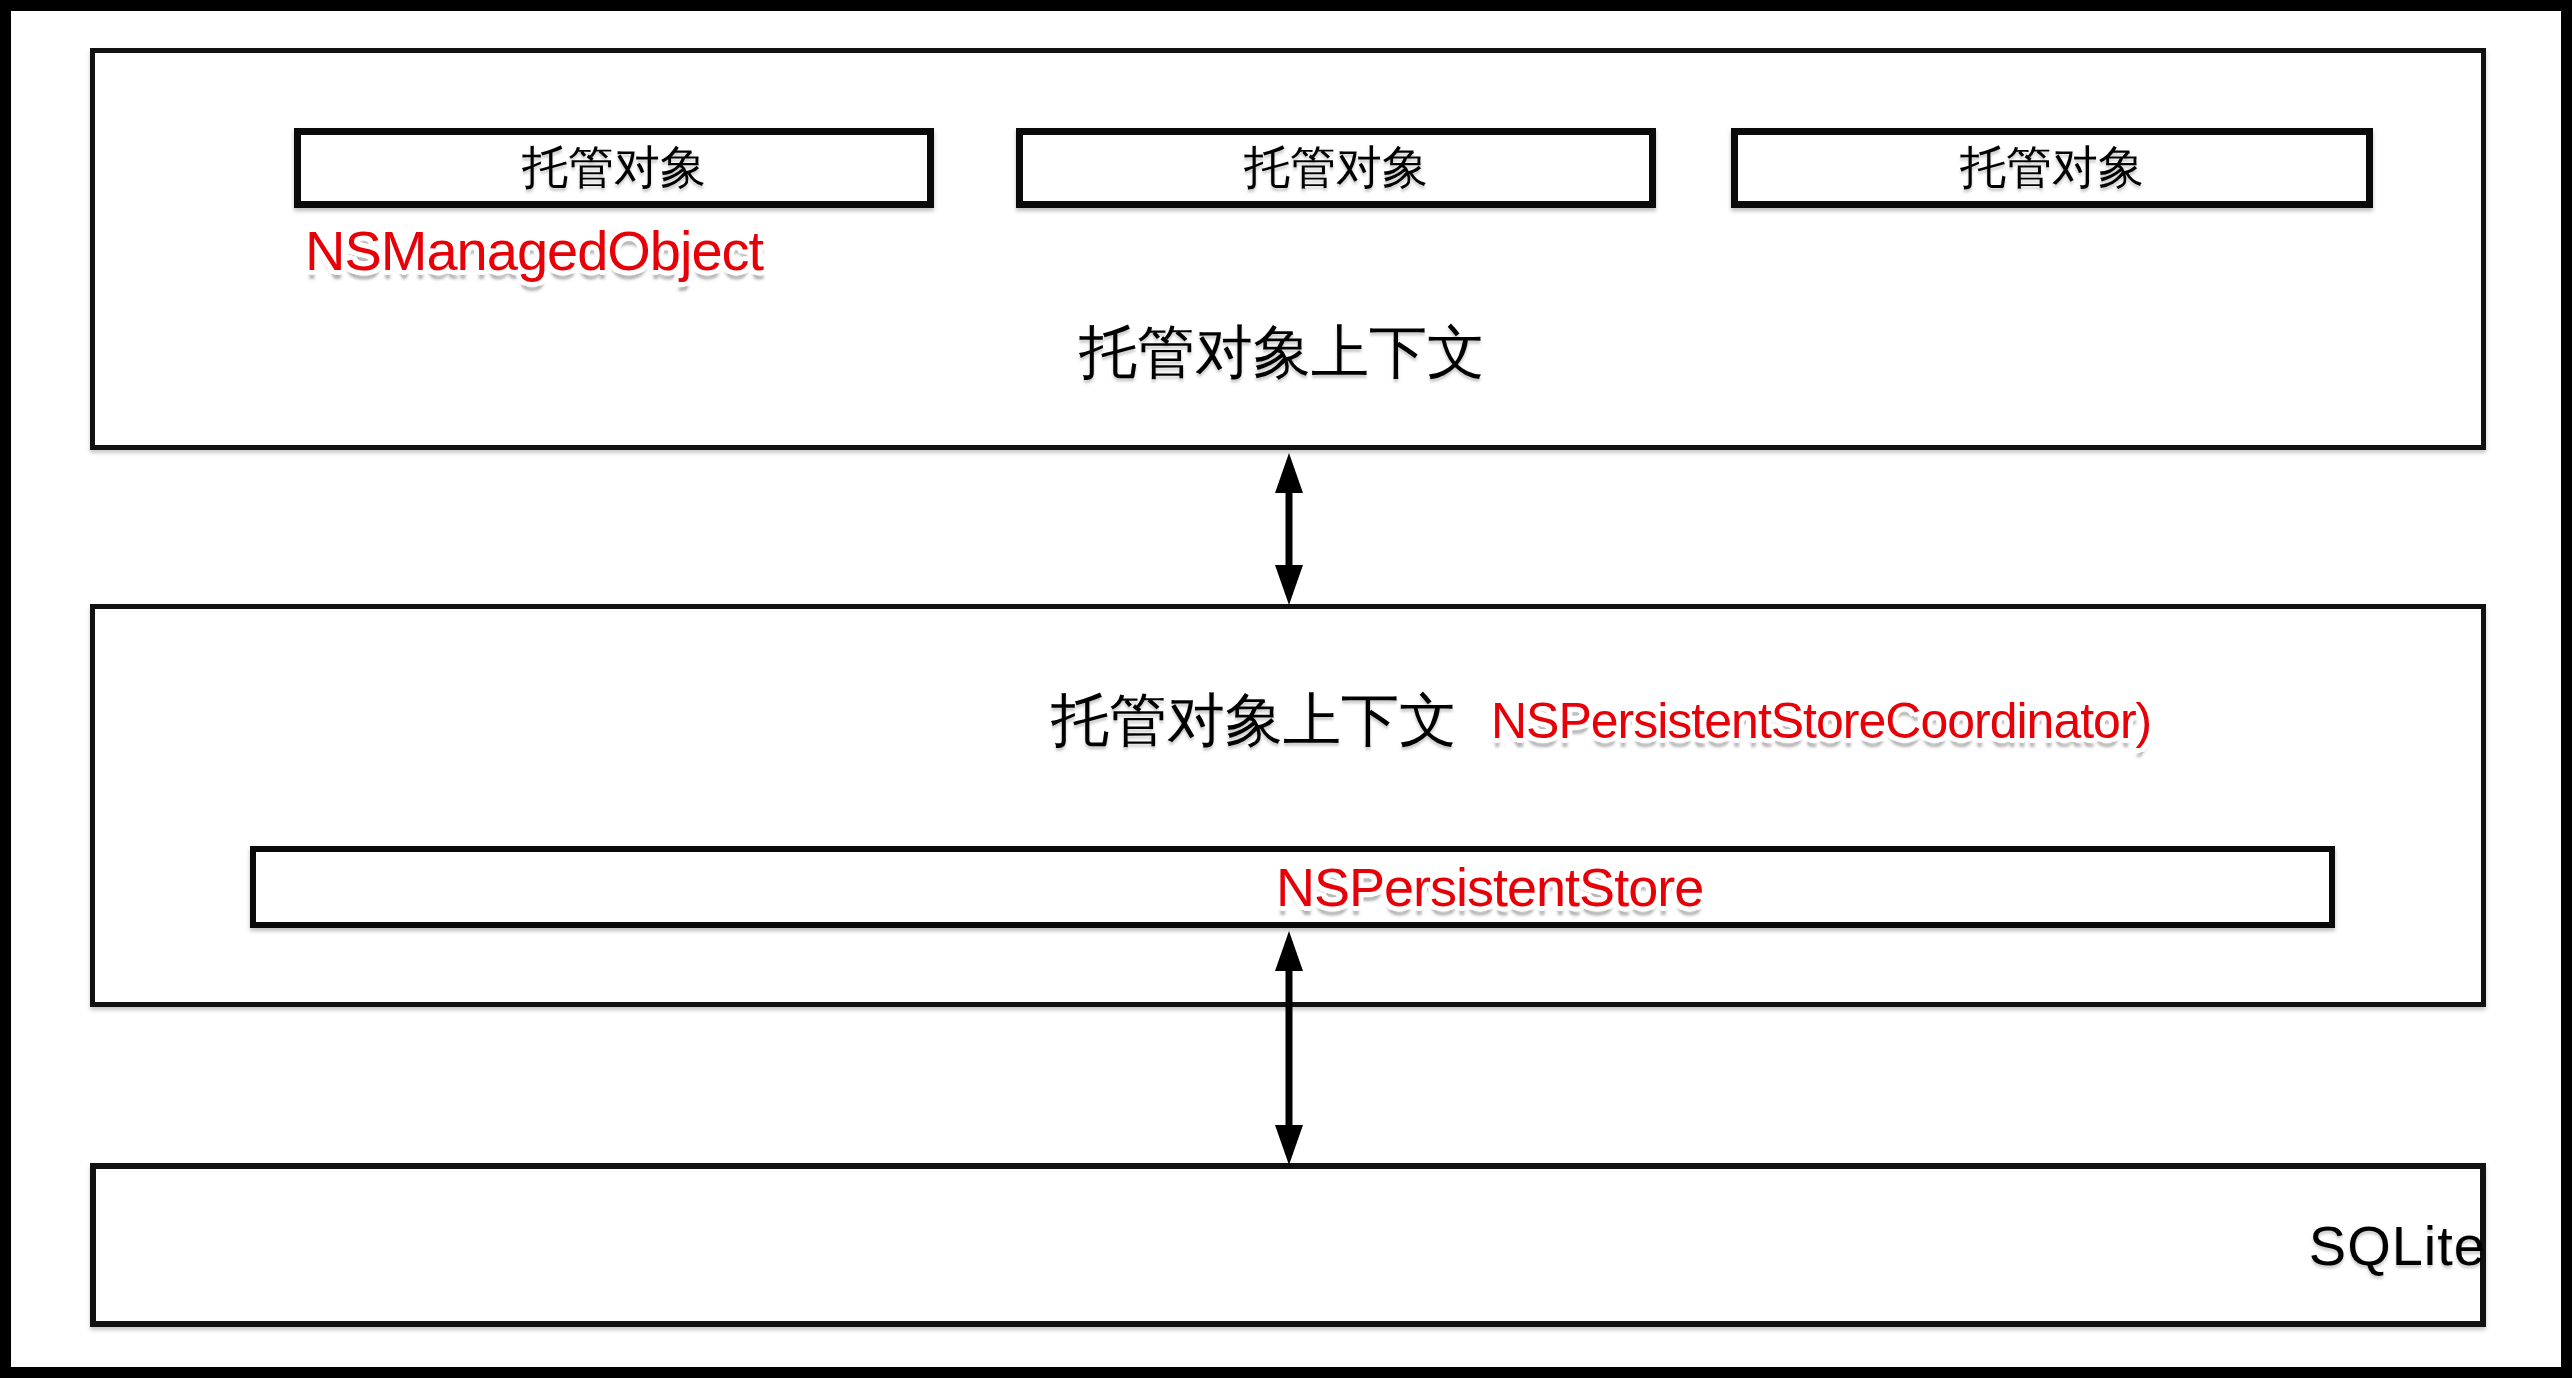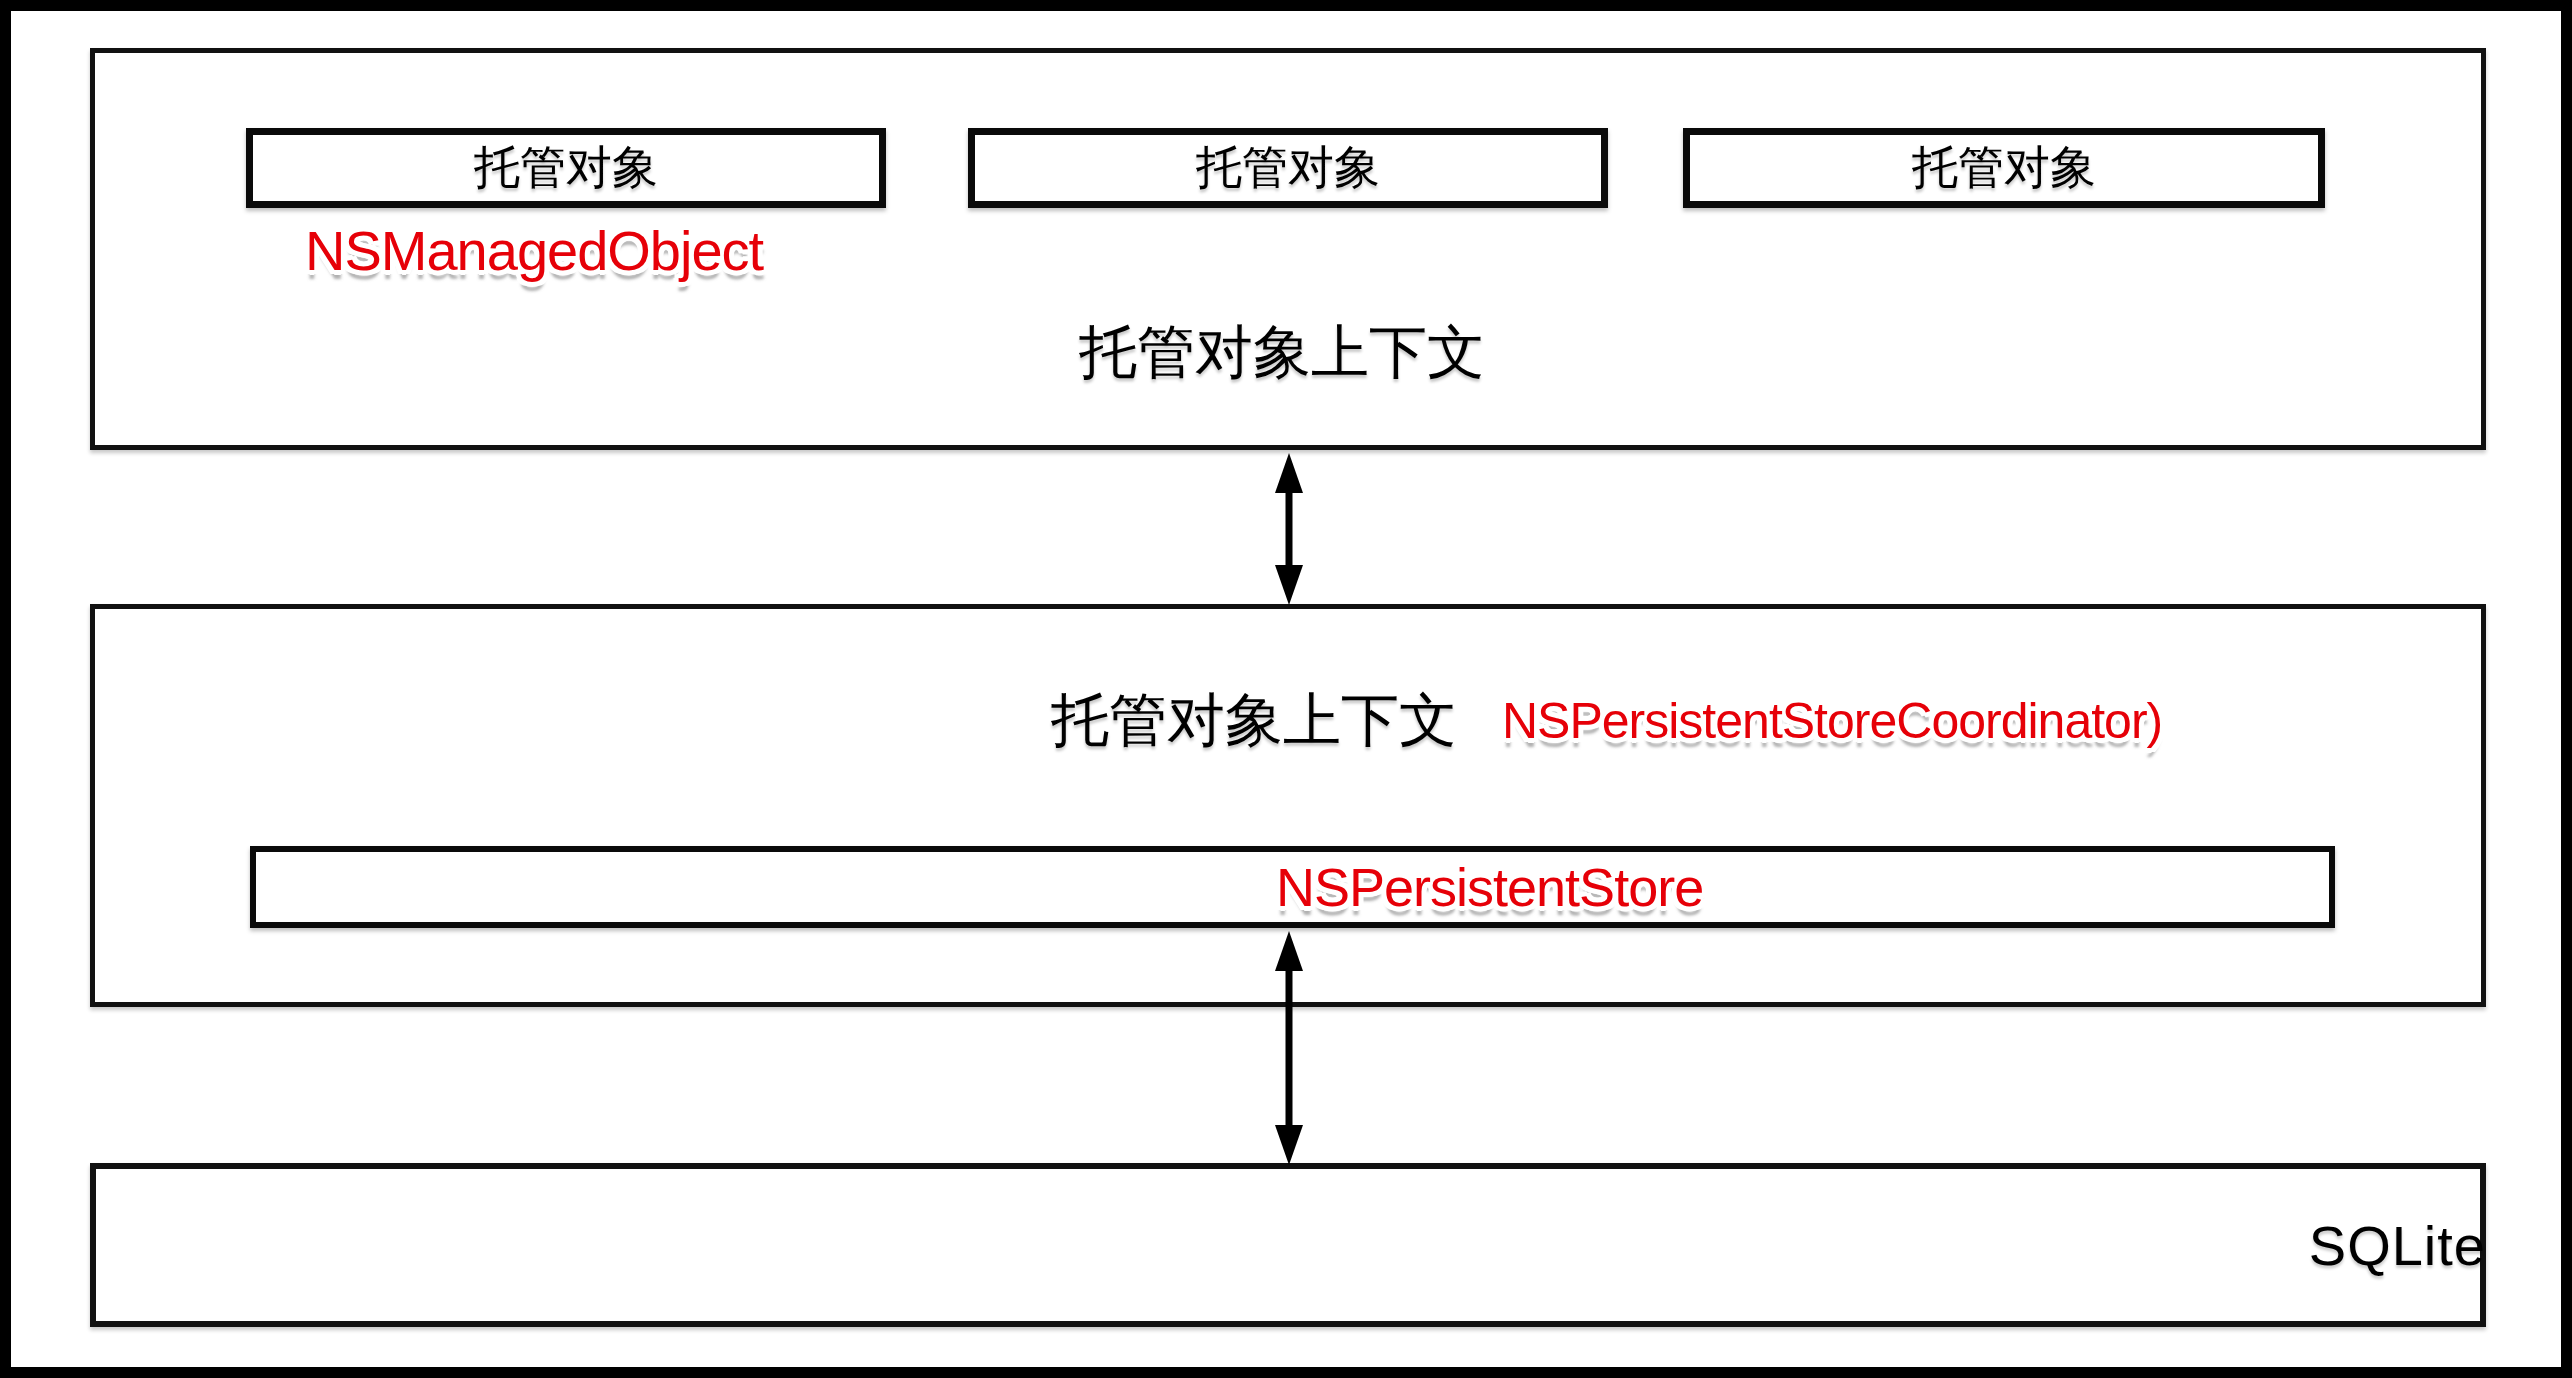--- a/index.html
+++ b/index.html
@@ -37,20 +37,21 @@
     position: absolute;
     top: 128px;
     height: 80px;
     background: #ffffff;
     border: 7px solid #0a0a0a;
     box-sizing: border-box;
     box-shadow: 0 3px 4px rgba(0,0,0,0.25);
     display: flex;
     align-items: center;
     justify-content: center;
+    margin-left: 48px;
   }
   .mo-box-1 { left: 246px;  width: 640px; }
   .mo-box-2 { left: 968px;  width: 640px; }
   .mo-box-3 { left: 1683px; width: 642px; }
 
   .store-box {
     position: absolute;
     left: 250px; top: 846px;
     width: 2085px; height: 82px;
     background: #ffffff;
@@ -84,21 +85,20 @@
   .ns-managed-object {
     position: absolute;
     left: 305px; top: 218px;
     font-size: 56px;
   }
   .label-row {
     position: absolute;
     display: flex;
     align-items: center;
     white-space: nowrap;
-    gap: 11px;
   }
   .context-row     { left: 1079px; top: 314px; }
   .context-row .red-note     { margin-left: 46px;  font-size: 56px; }
   .coordinator-row { left: 1051px; top: 682px; }
   .coordinator-row .red-note { margin-left: 34px;  font-size: 50px; }
   .store-row       { left: 1176px; top: 856px; }
   .store-row .red-note       { margin-left: 100px; font-size: 54px; }
 
   .sqlite-label-wrap {
     position: absolute;

